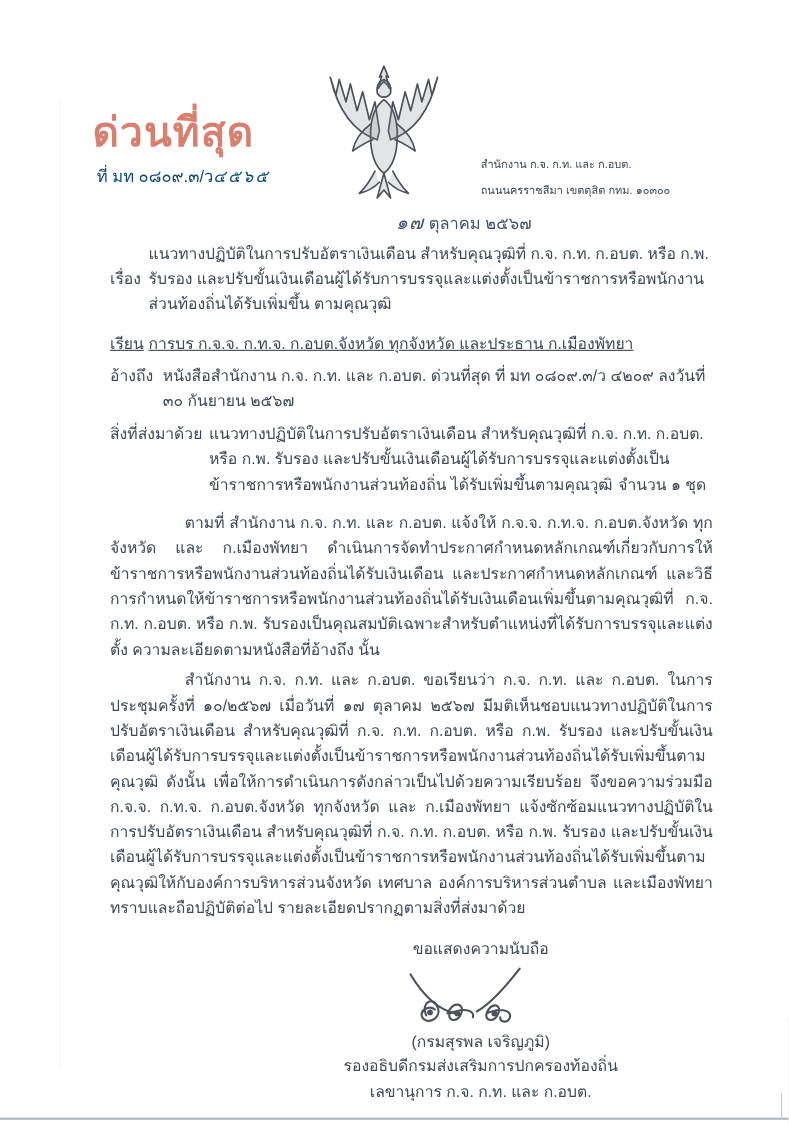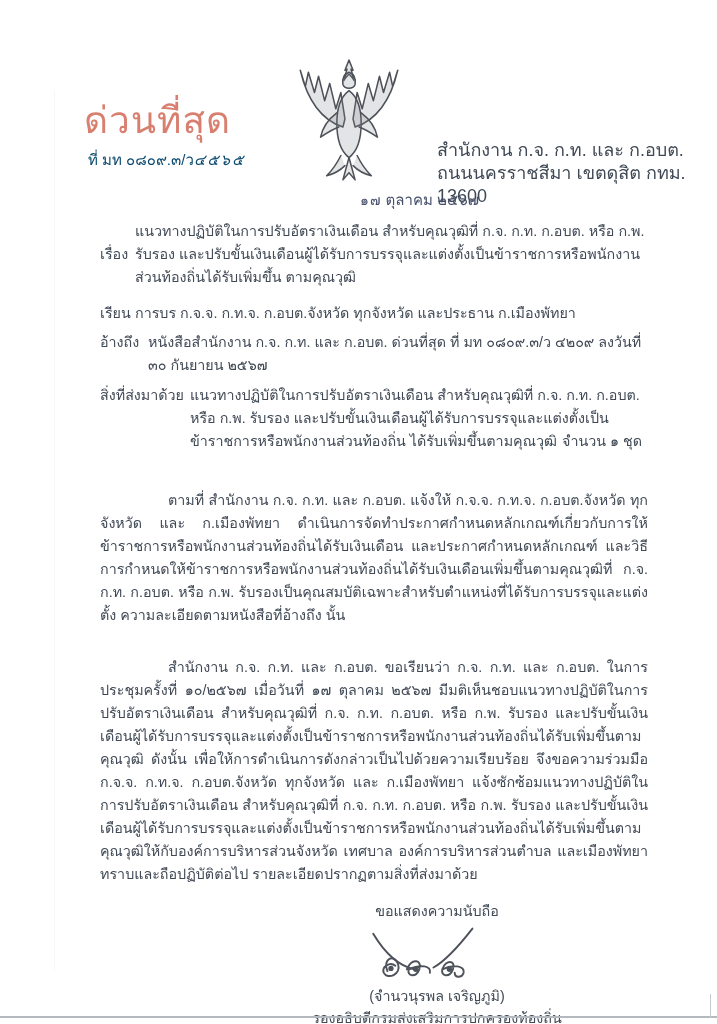--- a/index.html
+++ b/index.html
@@ -9,63 +9,63 @@
     width:717px; height:1024px;
     margin:0 auto;
     background:#ffffff;
     font-family:"Liberation Sans","DejaVu Sans",sans-serif;
     color:#3f4854;
     overflow:hidden;
   }
   
   .stamp {
     position:absolute; left:84px; top:90px;
-    font-size:37px; font-weight:normal; letter-spacing:1px;
+    font-size:37px; font-weight:bold; letter-spacing:1px;
     color:#d87f70;
   }
   .docnum {
     position:absolute; left:88px; top:148px;
     font-size:15px; color:#0c4a6e;
   }
   .docnum .written { font-style:italic; letter-spacing:2px; }
   .emblem {
     position:absolute; left:288px; top:56px; width:122px; height:132px;
   }
   .office {
     position:absolute; left:437px; top:139px;
-    font-size:18px; line-height:23px; color:#3f4854;
+    font-size:10px; line-height:23px; color:#3f4854;
   }
   .dateline {
     position:absolute; left:360px; top:188px;
     font-size:15px; color:#46506b;
   }
-  .dateline .written { font-size:14px; letter-spacing:1px; }
+  .dateline .written { font-style:italic; font-size:17px; letter-spacing:1px; }
 
   
   .content {
     position:absolute; left:100px; top:220px; width:548px;
     font-size:14.3px; line-height:23px;
     display:flex; flex-direction:column;
   }
   .row { display:flex; align-items:flex-start; }
   .row .lbl { flex:0 0 auto; }
   .row .txt { flex:1 1 auto; overflow-wrap:anywhere; }
   .lbl-subject { width:35px; }
   .lbl-to { width:35px; }
   .lbl-ref { width:48px; }
   .lbl-encl { width:90px;font-family:Liberation Serif, serif; }
   .row-subject { margin-bottom:13px;align-items:center; }
-  .row-to { margin-bottom:6px; }
+  .row-to { margin-bottom:6px;text-decoration:underline; }
   .row-ref { margin-bottom:7px; }
   .row-encl { margin-bottom:12px; }
   .encl-wrap { position:relative; }
   .encl-count { position:absolute; right:6px; bottom:0; white-space:nowrap; }
   .para {
     text-indent:68px; text-align:justify;
-    overflow-wrap:anywhere; margin-bottom:5px;margin-top:24px;
+    overflow-wrap:anywhere; margin-bottom:5px;
   }
   .closing { text-indent:68px; margin-top:4px; }
 
   .signoff {
     width:330px; margin-left:auto; margin-right:46px; margin-top:9px;
     text-align:center; line-height:22.5px;
   }
   .sig-mark { display:block; margin:2px auto -2px auto; }
 
   
@@ -105,21 +105,21 @@
         <path d="M72 56 C80 62 86 70 88 80 C82 76 76 72 70 70"></path>
         <path d="M52 98 C48 106 44 112 38 118 C46 116 52 112 56 108"></path>
         <path d="M68 98 C72 106 76 112 82 118 C74 116 68 112 64 108"></path>
         <path d="M60 100 L54 122 L60 115 L66 122 Z"></path>
       </g>
     </svg>
   </div>
 
   <div class="office">
     <div>สำนักงาน ก.จ. ก.ท. และ ก.อบต.</div>
-    <div>ถนนนครราชสีมา เขตดุสิต กทม. 13600</div>
+    <div>ถนนนครราชสีมา เขตดุสิต กทม. ๑๐๓๐๐</div>
   </div>
 
   <div class="dateline">
     <span class="written">๑๗</span>
     <span>ตุลาคม ๒๕๖๗</span>
   </div>
 
   <div class="content">
 
     <div class="row row-subject">
@@ -157,21 +157,21 @@
           <path d="M24 52 C18 38 32 32 36 44 C40 56 24 62 20 54 C17 47 27 41 33 46"></path>
           <path d="M46 50 C52 36 64 40 60 50 C56 60 46 58 48 50 C62 44 74 46 72 54"></path>
           <path d="M86 50 C90 38 102 40 98 50 C94 60 84 58 86 50 C98 44 112 46 110 54 C108 60 100 60 100 54"></path>
         </g>
         <g fill="#4e525b">
           <circle cx="28" cy="49" r="3"></circle>
           <circle cx="56" cy="50" r="3"></circle>
           <circle cx="94" cy="50" r="3"></circle>
         </g>
       </svg>
-      <div>(จำนวนุรพล  เจริญภูมิ)</div>
+      <div>(กรมสุรพล  เจริญภูมิ)</div>
       <div>รองอธิบดีกรมส่งเสริมการปกครองท้องถิ่น</div>
       <div>เลขานุการ ก.จ. ก.ท. และ ก.อบต.</div>
     </div>
 
   </div>
 
   <div class="scan-crease"></div>
   <div class="scan-bottom-line"></div>
   <div class="scan-right-tick"></div>
 

